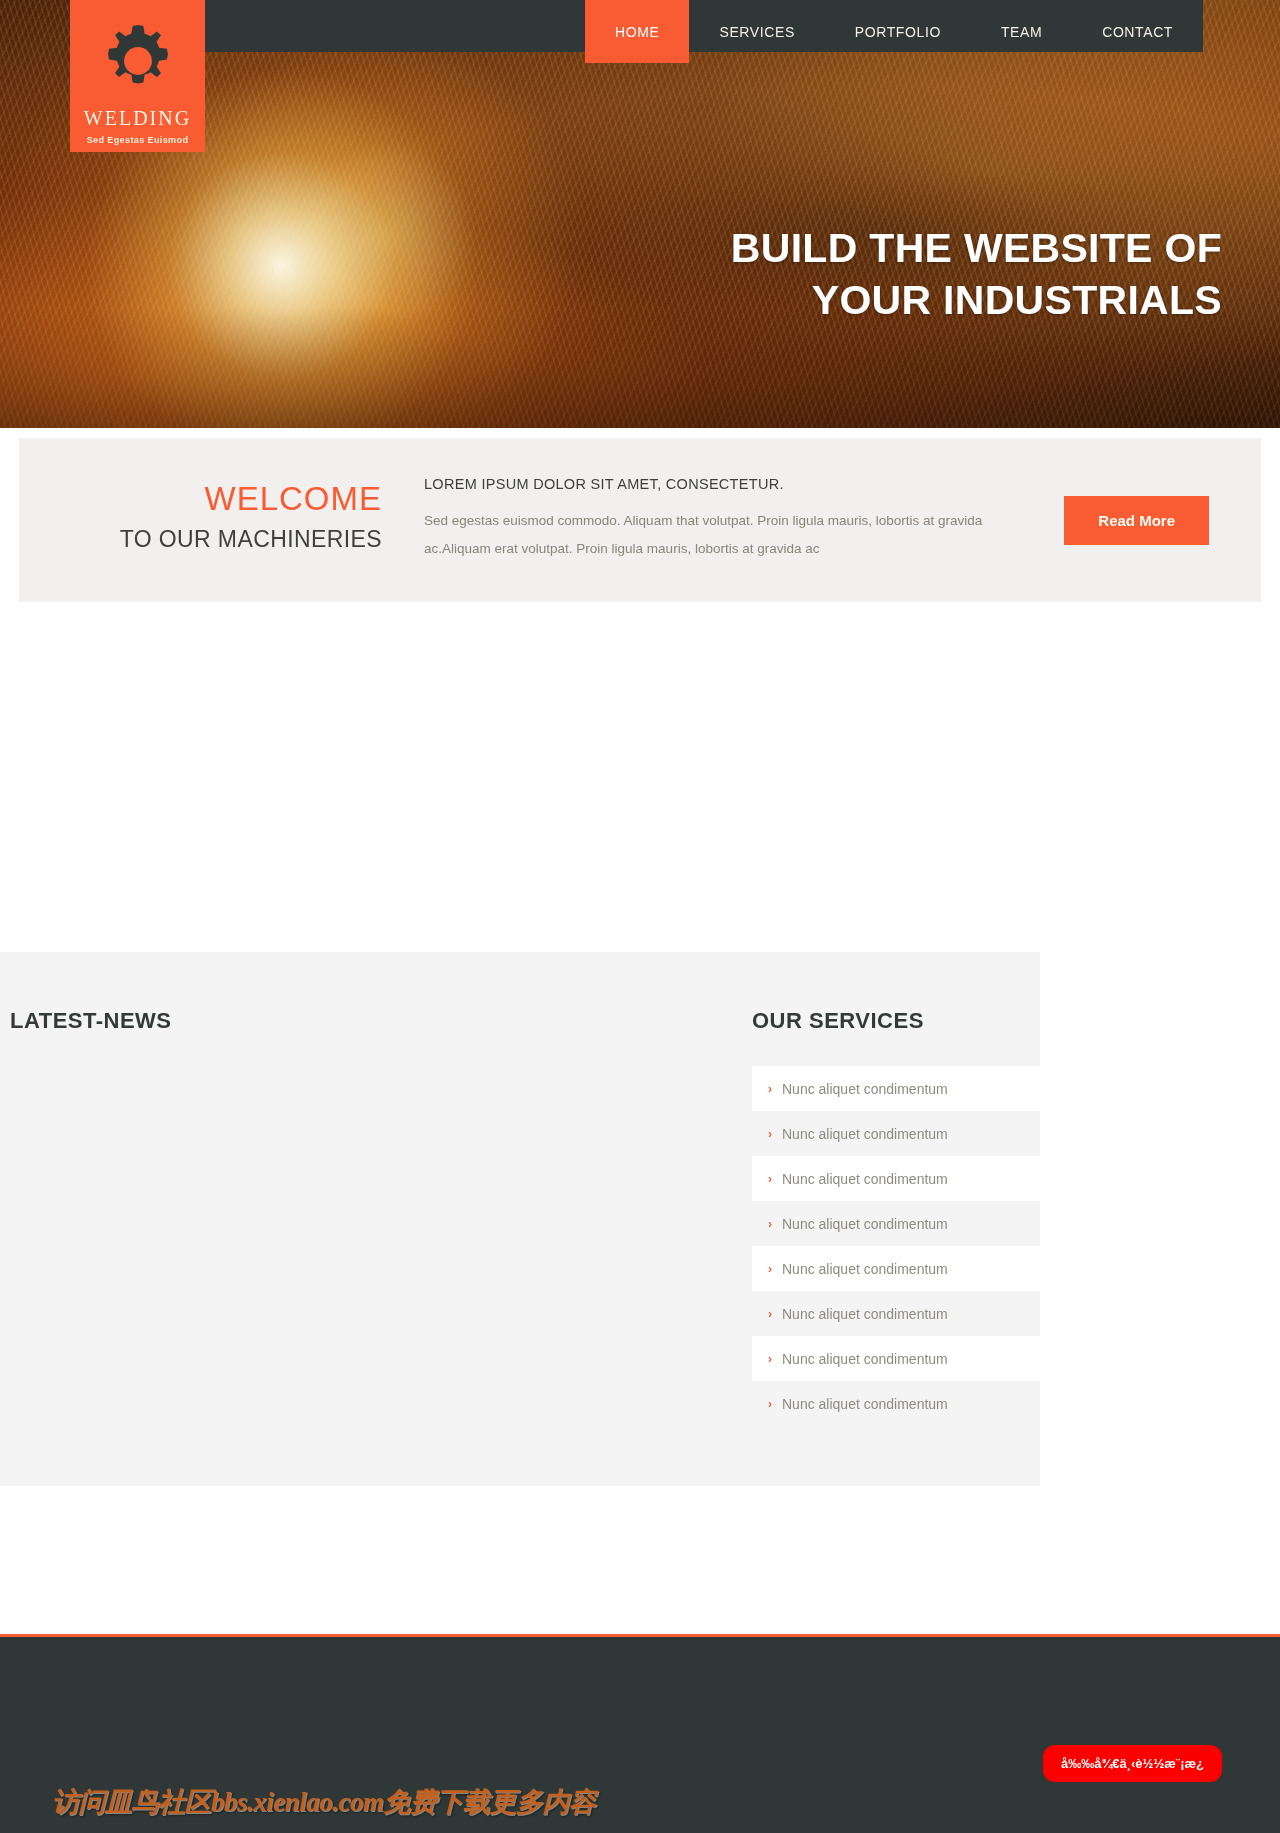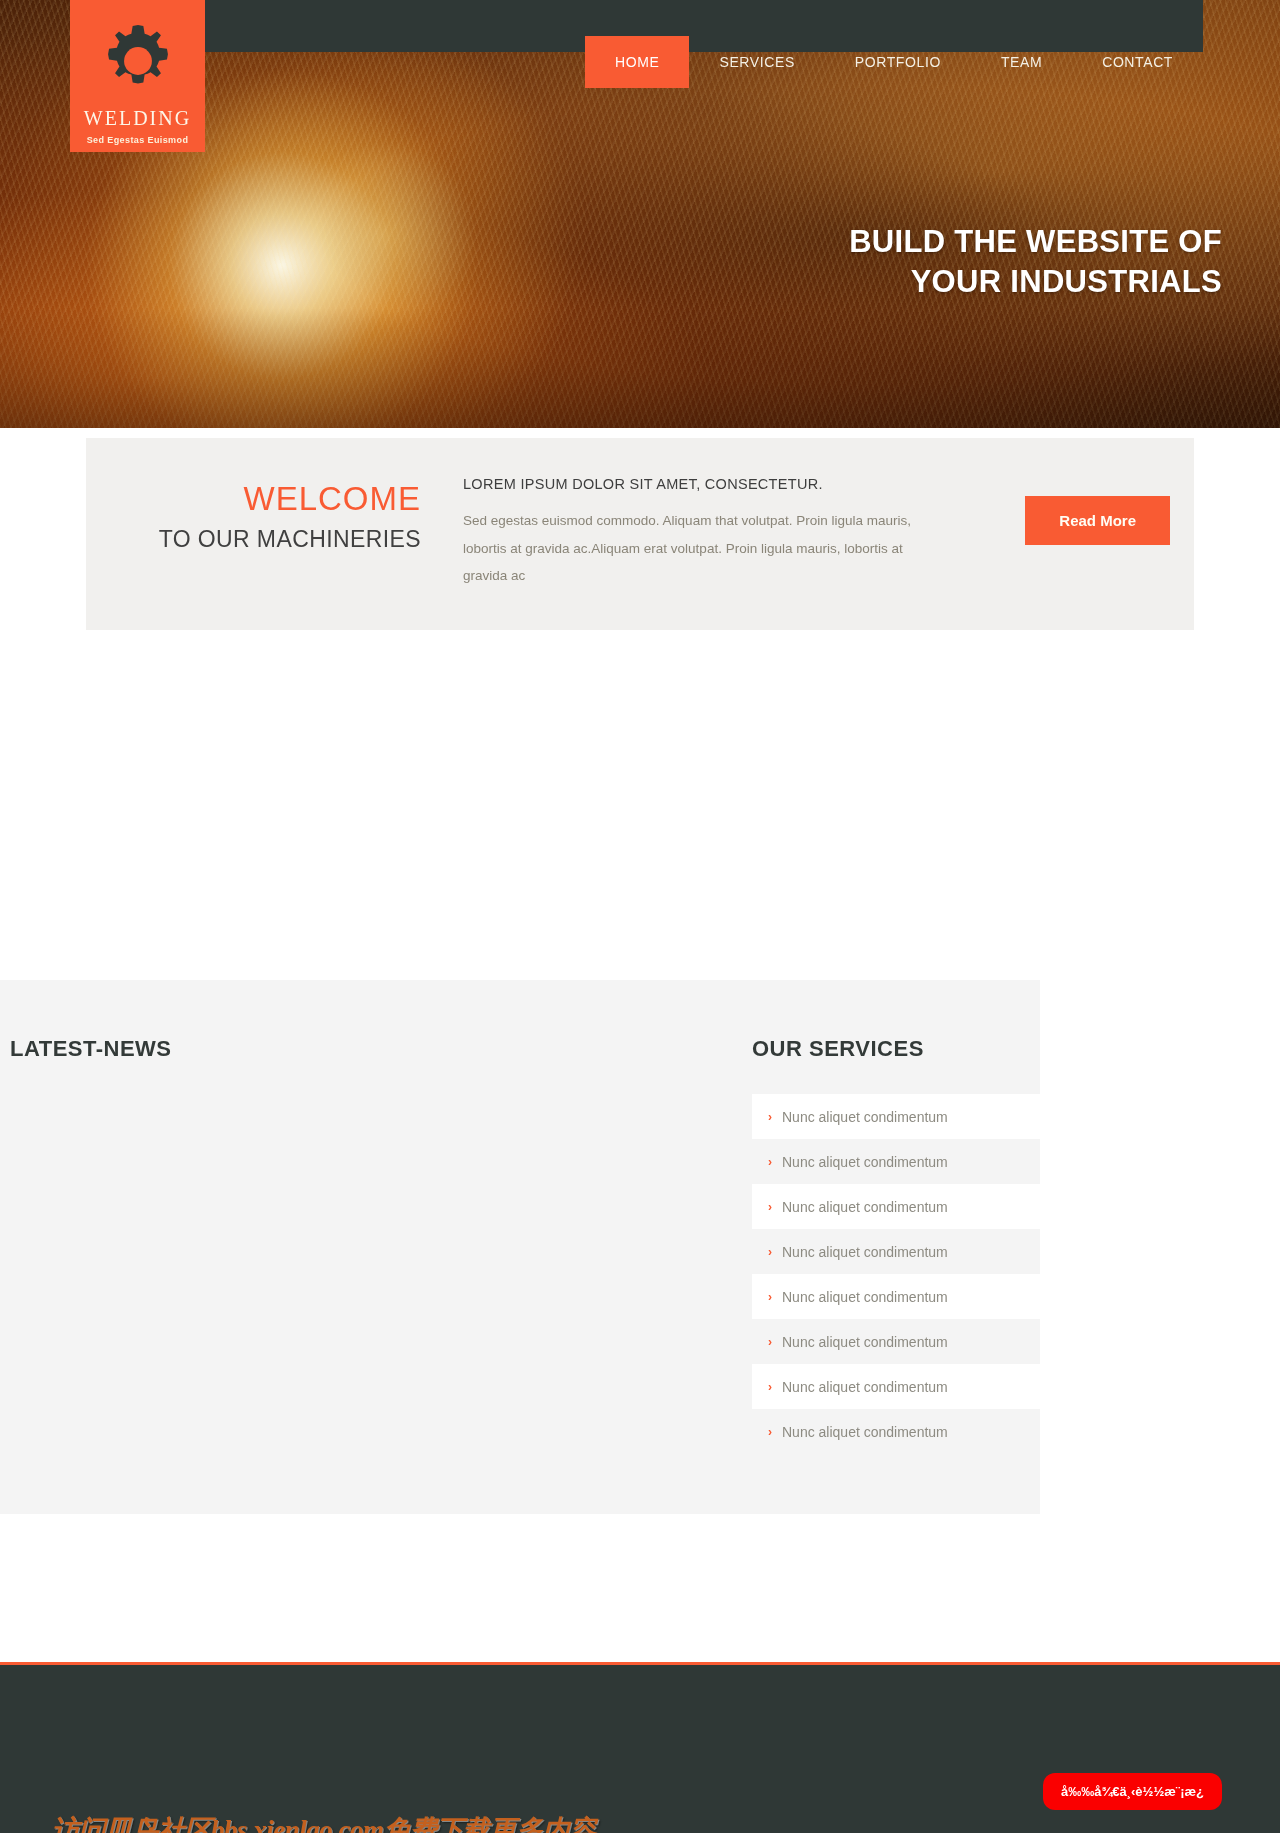--- a/index.html
+++ b/index.html
@@ -94,59 +94,58 @@
   }
   .nav-item {
     display: flex;
     align-items: center;
     justify-content: center;
     padding: 0 30px;
     color: #f4f1e6;
     font-size: 14px;
     letter-spacing: 0.6px;
     cursor: pointer;
-    height: 52px;
+    height: 63px;
     white-space: nowrap;
-    margin-top: 36px;
   }
   .nav-item.active { background: #f95b33; color: #fff; }
 
   
   .hero-text {
     position: absolute;
     right: 58px;
     top: 222px;
     width: 720px;
     text-align: right;
     z-index: 10;
   }
   .hero-title {
     color: #ffffff;
-    font-size: 31px;
+    font-size: 41px;
     font-weight: 700;
     line-height: 1.28;
     letter-spacing: 0.3px;
     text-shadow: 0 1px 3px rgba(0,0,0,0.35);
   }
   .hero-sub {
     color: #f0ece4;
     font-size: 17px;
     line-height: 1.55;
     margin-top: 12px;
     font-weight: 400;
     text-shadow: 0 1px 3px rgba(0,0,0,0.45);
   }
 
   
   .welcome-wrap { width: 1280px; background: #fff; padding: 10px 0 0; }
   .welcome {
     margin: 0 auto;
-    width: 1108px;
+    width: 1242px;
     background: #f1f0ee;
-    padding: 38px 24px 40px;
+    padding: 38px 52px 40px;
     display: flex;
     align-items: flex-start;
   }
   .welcome-left { width: 345px; flex: none; text-align: right; padding-right: 34px; padding-top: 4px; }
   .welcome-title { color: #f95b33; font-size: 33px; font-weight: 400; letter-spacing: 1px; line-height: 1.15; }
   .welcome-sub { color: #404040; font-size: 23px; font-weight: 400; letter-spacing: 0.4px; margin-top: 8px; }
   .welcome-mid { flex: 1; padding: 0 22px 0 8px; }
   .welcome-lead { color: #3e3e3e; font-size: 14.5px; letter-spacing: 0.3px; margin-bottom: 15px; }
   .welcome-body { color: #8a8578; font-size: 13.5px; line-height: 2.05; }
   .welcome-right { flex: none; width: 200px; padding-top: 20px; display: flex; justify-content: flex-end; }

